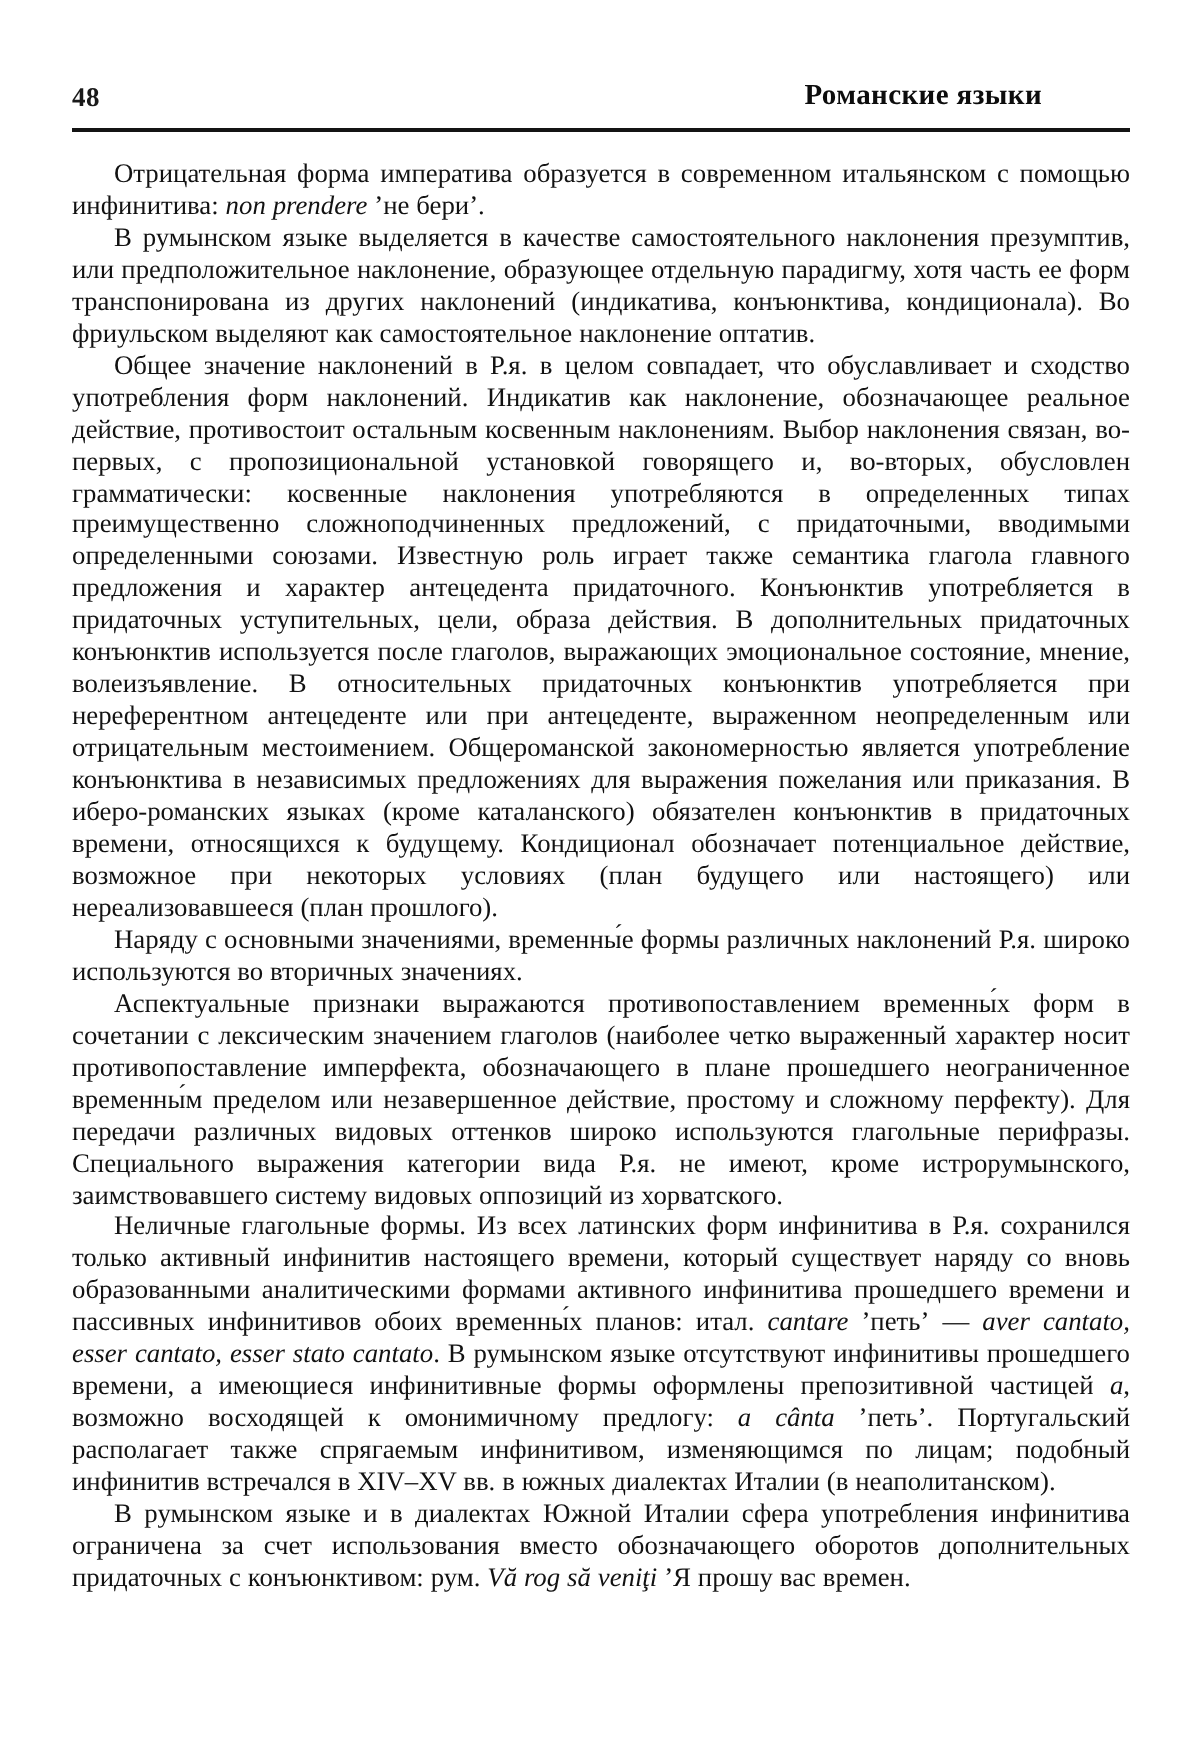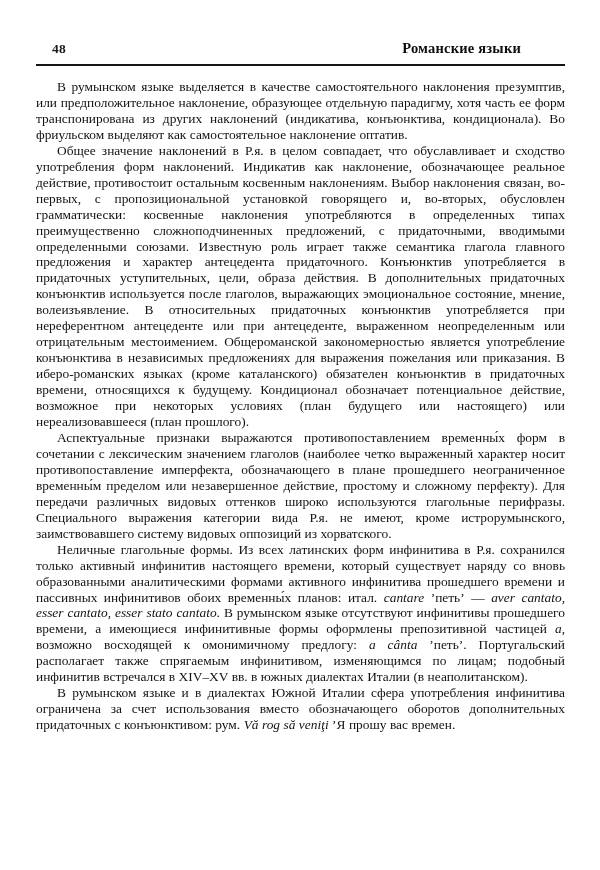--- a/index.html
+++ b/index.html
@@ -25,21 +25,21 @@
   
   .running-head {
     position: absolute;
     left: 36px;
     top: 40px;
     width: 529px;
     height: 22px;
   }
   .folio {
     position: absolute;
-    left: 16px;
+    left: 0;
     top: 1px;
     font-size: 13.5px;
     font-weight: bold;
     letter-spacing: 0.3px;
     color: #1a1a1a;
   }
   .head-title {
     position: absolute;
     left: 0;
     right: 0;
@@ -95,20 +95,22 @@
 <div class="page">
 
   <div class="running-head">
     <span class="folio">48</span>
     <span class="head-title">Романские языки</span>
   </div>
 
   <div class="head-rule"></div>
 
   <div class="body-text" id="body-text">
+      <p><span>Отрицательная форма императива образуется в современном итальянском с помощью инфинитива: </span><i>non prendere</i><span> ʼне бериʼ.</span></p>
       <p><span>В румынском языке выделяется в качестве самостоятельного наклонения презумптив, или предположительное наклонение, образующее отдельную парадигму, хотя часть ее форм транспонирована из других наклонений (индикатива, конъюнктива, кондиционала). Во фриульском выделяют как самостоятельное наклонение оптатив.</span></p>
       <p><span>Общее значение наклонений в Р.я. в целом совпадает, что обуславливает и сходство употребления форм наклонений. Индикатив как наклонение, обозначающее реальное действие, противостоит остальным косвенным наклонениям. Выбор наклонения связан, во-первых, с пропозициональной установкой говорящего и, во-вторых, обусловлен грамматически: косвенные наклонения употребляются в определенных типах преимущественно сложноподчиненных предложений, с придаточными, вводимыми определенными союзами. Известную роль играет также семантика глагола главного предложения и характер антецедента придаточного. Конъюнктив употребляется в придаточных уступительных, цели, образа действия. В дополнительных придаточных конъюнктив используется после глаголов, выражающих эмоциональное состояние, мнение, волеизъявление. В относительных придаточных конъюнктив употребляется при нереферентном антецеденте или при антецеденте, выраженном неопределенным или отрицательным местоимением. Общероманской закономерностью является употребление конъюнктива в независимых предложениях для выражения пожелания или приказания. В иберо-романских языках (кроме каталанского) обязателен конъюнктив в придаточных времени, относящихся к будущему. Кондиционал обозначает потенциальное действие, возможное при некоторых условиях (план будущего или настоящего) или нереализовавшееся (план прошлого).</span></p>
+      <p><span>Наряду с основными значениями, временны́е формы различных наклонений Р.я. широко используются во вторичных значениях.</span></p>
       <p><span>Аспектуальные признаки выражаются противопоставлением временны́х форм в сочетании с лексическим значением глаголов (наиболее четко выраженный характер носит противопоставление имперфекта, обозначающего в плане прошедшего неограниченное временны́м пределом или незавершенное действие, простому и сложному перфекту). Для передачи различных видовых оттенков широко используются глагольные перифразы. Специального выражения категории вида Р.я. не имеют, кроме истрорумынского, заимствовавшего систему видовых оппозиций из хорватского.</span></p>
       <p><span>Неличные глагольные формы. Из всех латинских форм инфинитива в Р.я. сохранился только активный инфинитив настоящего времени, который существует наряду со вновь образованными аналитическими формами активного инфинитива прошедшего времени и пассивных инфинитивов обоих временны́х планов: итал. </span><i>cantare</i><span> ʼпетьʼ — </span><i>aver cantato, esser cantato, esser stato cantato</i><span>. В румынском языке отсутствуют инфинитивы прошедшего времени, а имеющиеся инфинитивные формы оформлены препозитивной частицей </span><i>a</i><span>, возможно восходящей к омонимичному предлогу: </span><i>a cânta</i><span> ʼпетьʼ. Португальский располагает также спрягаемым инфинитивом, изменяющимся по лицам; подобный инфинитив встречался в XIV–XV вв. в южных диалектах Италии (в неаполитанском).</span></p>
       <p class="last-line-natural"><span>В румынском языке и в диалектах Южной Италии сфера употребления инфинитива ограничена за счет использования вместо обозначающего оборотов дополнительных придаточных с конъюнктивом: рум. </span><i>Vă rog să veniţi</i><span> ʼЯ прошу вас времен.</span></p>
     </div>
 
 </div>
 
 </body></html>

